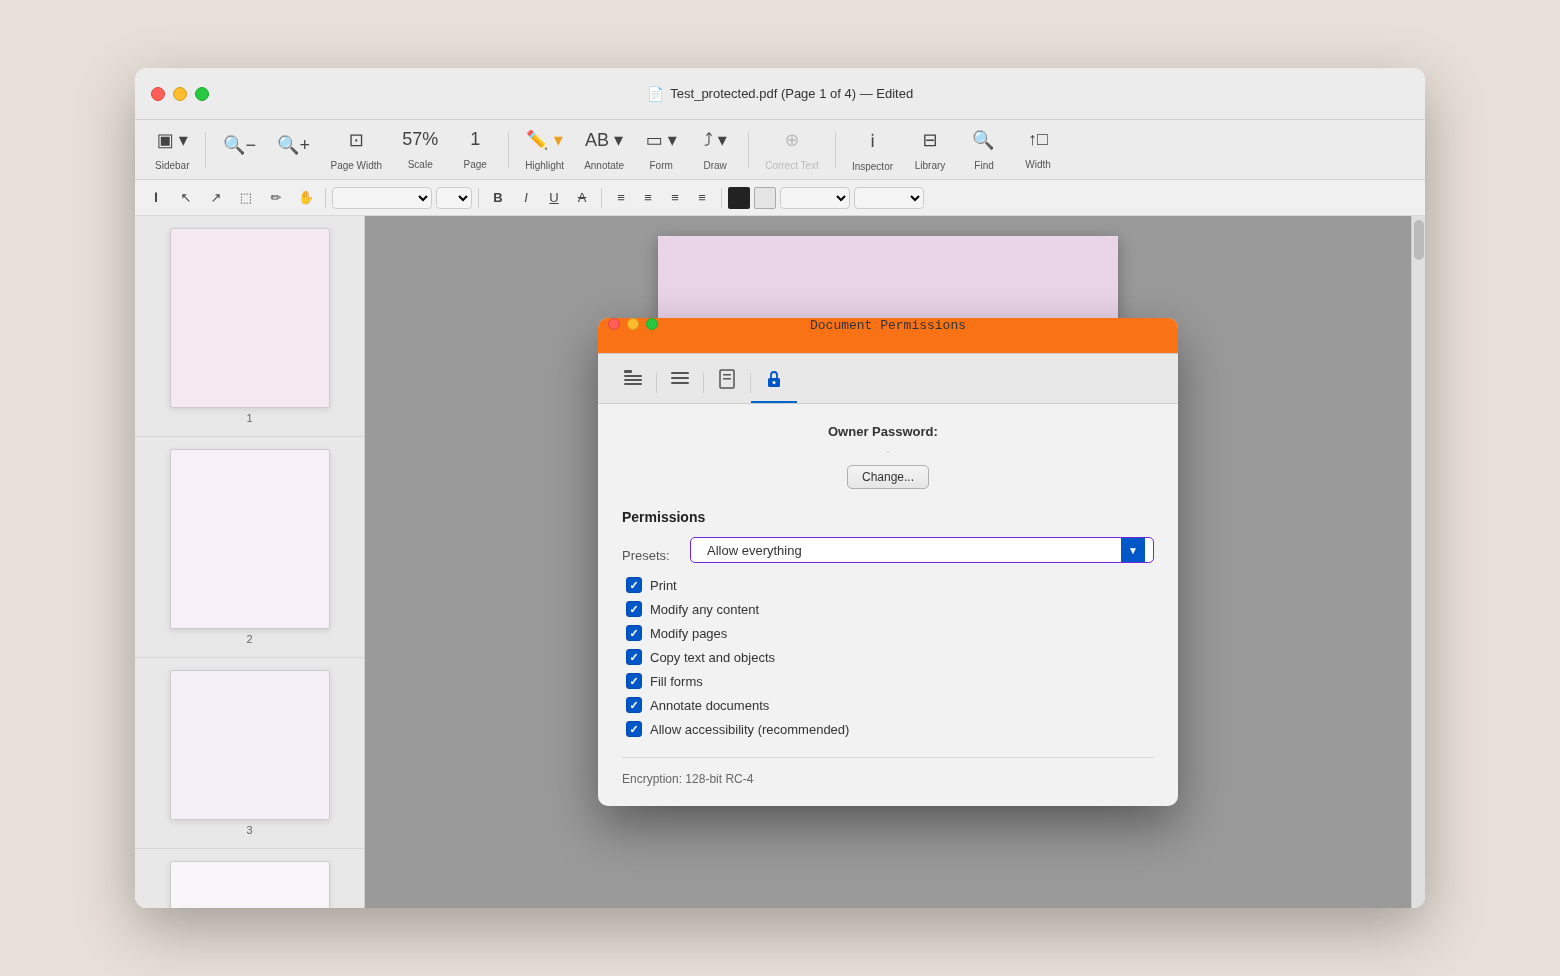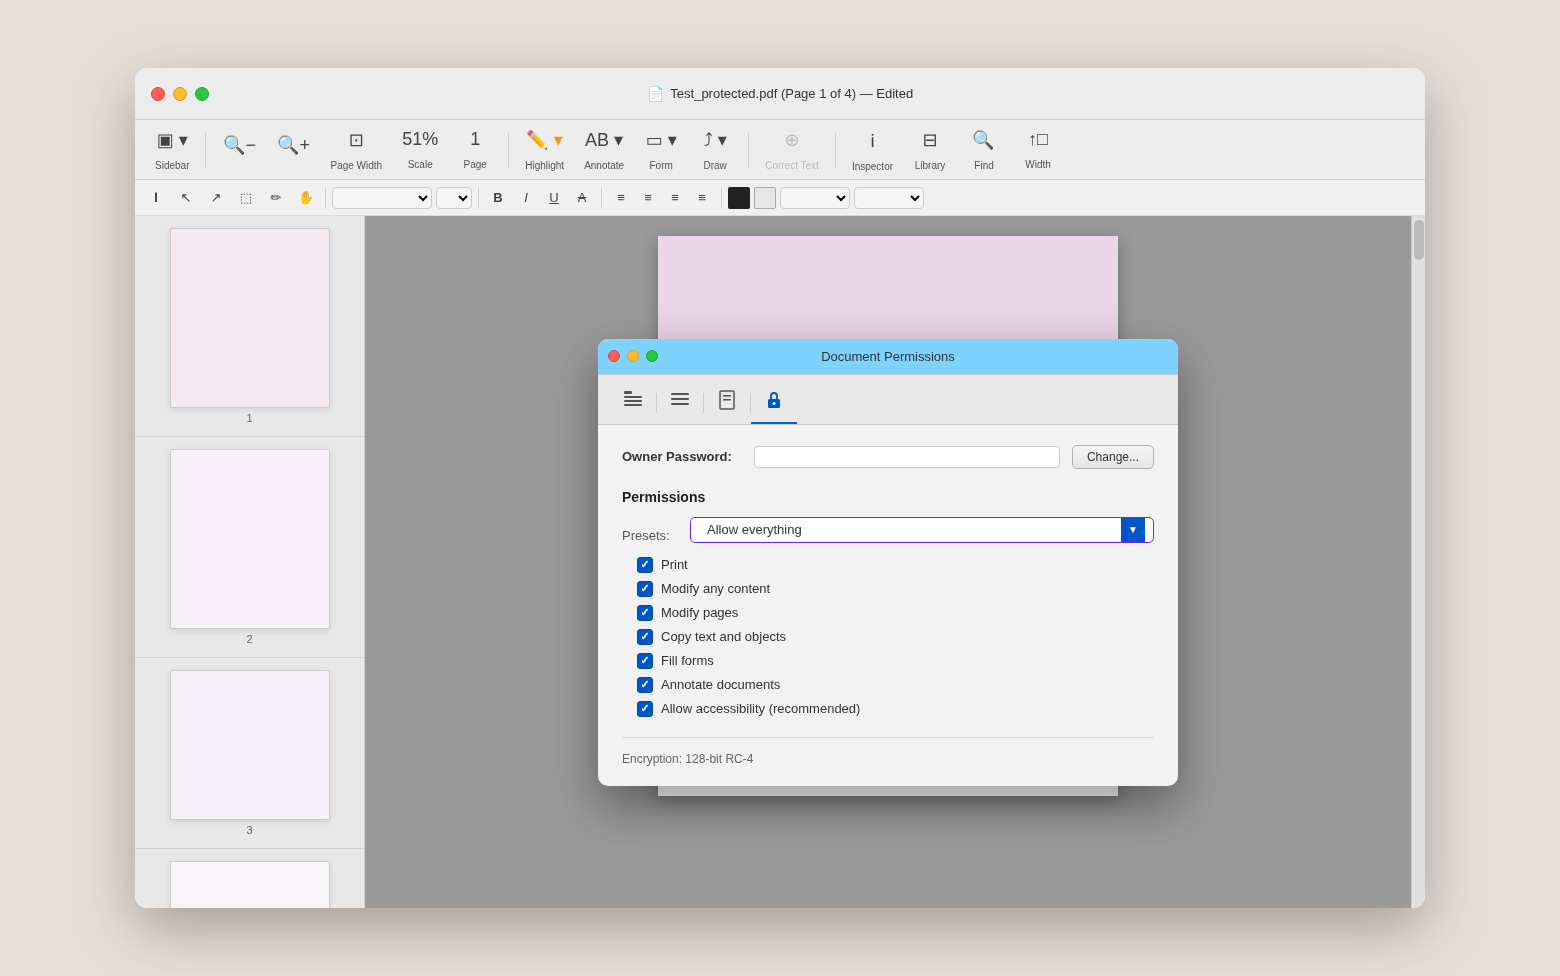--- a/index.html
+++ b/index.html
@@ -283,27 +283,28 @@
 
     
     .dialog {
       background: #f2f2f2;
       border-radius: 10px;
       box-shadow: 0 20px 50px rgba(0,0,0,0.4);
       width: 580px;
       overflow: hidden;
     }
     .dialog-titlebar {
-      background: #7dd3fc;
+      background: #f97316;
       height: 36px;
       display: flex;
-      align-items: center;
+      align-items: flex-start;
       justify-content: center;
       border-bottom: 1px solid #ccc;
       position: relative;
+      font-family: Liberation Mono, monospace;
     }
     .dialog-traffic {
       position: absolute;
       left: 10px;
       display: flex;
       gap: 7px;
     }
     .dtl {
       width: 12px;
       height: 12px;
@@ -339,20 +340,21 @@
       background: #ccc;
     }
     .dialog-body {
       padding: 20px 24px;
     }
     .owner-password-row {
       display: flex;
       align-items: center;
       margin-bottom: 20px;
       gap: 12px;
+      flex-direction: column;
     }
     .owner-password-label {
       font-size: 13px;
       font-weight: 600;
       color: #333;
       min-width: 120px;
     }
     .password-field {
       flex: 1;
       height: 22px;
@@ -406,21 +408,20 @@
       display: flex;
       flex-direction: column;
       gap: 8px;
       margin-left: 4px;
     }
     .checkbox-item {
       display: flex;
       align-items: center;
       gap: 8px;
       cursor: pointer;
-      margin-left: 11px;
     }
     .checkbox-item.indent { margin-left: 24px; }
     .cb {
       width: 16px;
       height: 16px;
       background: #0057c8;
       border: 1px solid #004ab0;
       border-radius: 3px;
       display: flex;
       align-items: center;
@@ -477,21 +478,21 @@
     </div>
     <div class="toolbar-group">
       <span class="tb-icon">🔍+</span>
       <span class="tb-label"></span>
     </div>
     <div class="toolbar-group">
       <span class="tb-icon">⊡</span>
       <span class="tb-label">Page Width</span>
     </div>
     <div class="toolbar-group">
-      <span class="tb-icon">51%</span>
+      <span class="tb-icon">57%</span>
       <span class="tb-label">Scale</span>
     </div>
     <div class="toolbar-group">
       <span class="tb-icon">1</span>
       <span class="tb-label">Page</span>
     </div>
     <div class="toolbar-divider"></div>
 
     <div class="toolbar-group highlight-btn">
       <span class="tb-icon">✏️ ▾</span>

